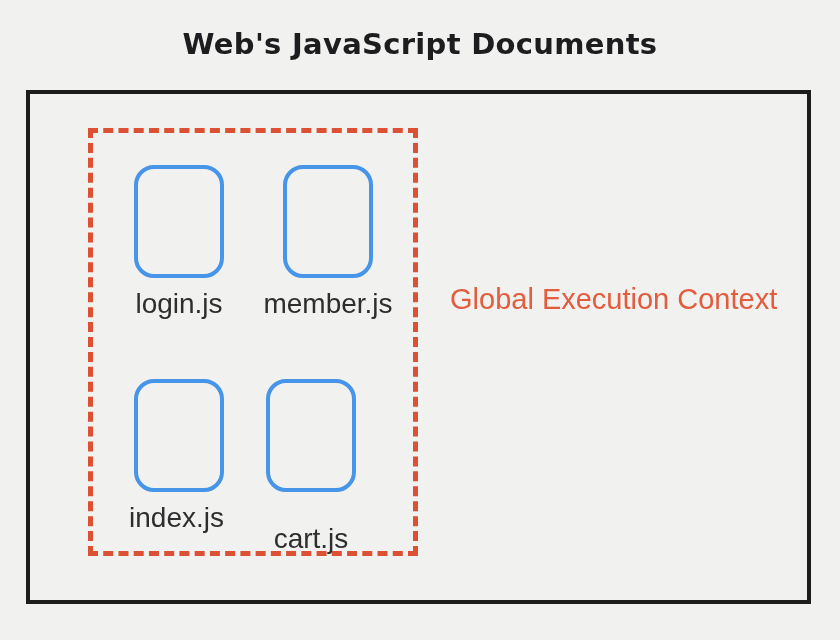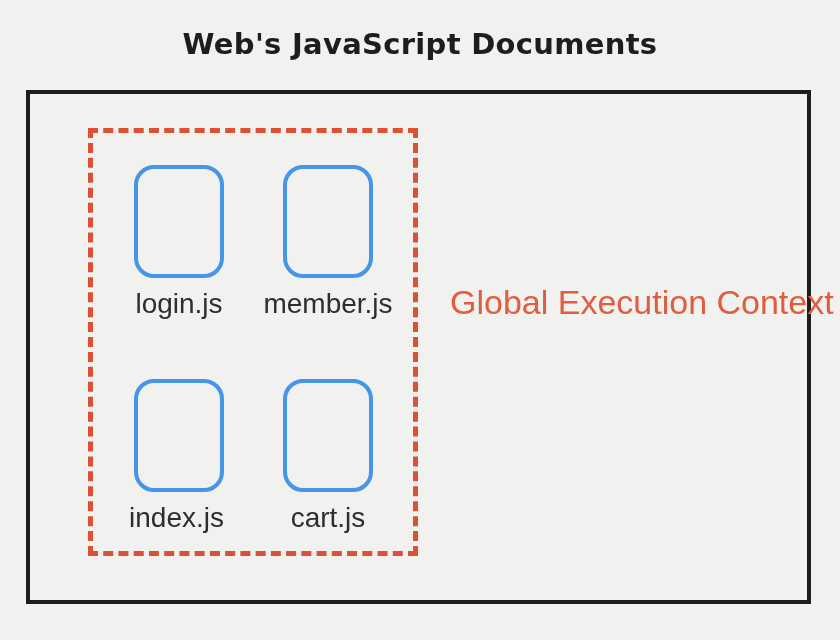--- a/index.html
+++ b/index.html
@@ -67,26 +67,26 @@
   .file-label {
     margin-top: 11px;
     font-size: 28px;
     line-height: 1.1;
     color: #2e2e2e;
     white-space: nowrap;
   }
   .item-0 { left: 134px; top: 165px; }
   .item-1 { left: 283px; top: 165px; }
   .item-2 { left: 134px; top: 379px; align-items: flex-end; }
-  .item-3 { left: 283px; top: 379px; }
+  .item-3 { left: 266px; top: 379px; gap: 21px; }
   .gec-label {
     position: absolute;
     left: 450px;
     top: 283px;
-    font-size: 34px;
+    font-size: 29px;
     color: #e25c3e;
     white-space: nowrap;
   }
 </style>
 </head>
 <body>
 
 <div class="canvas">
 
   <h1 class="title">Web's JavaScript Documents</h1>

